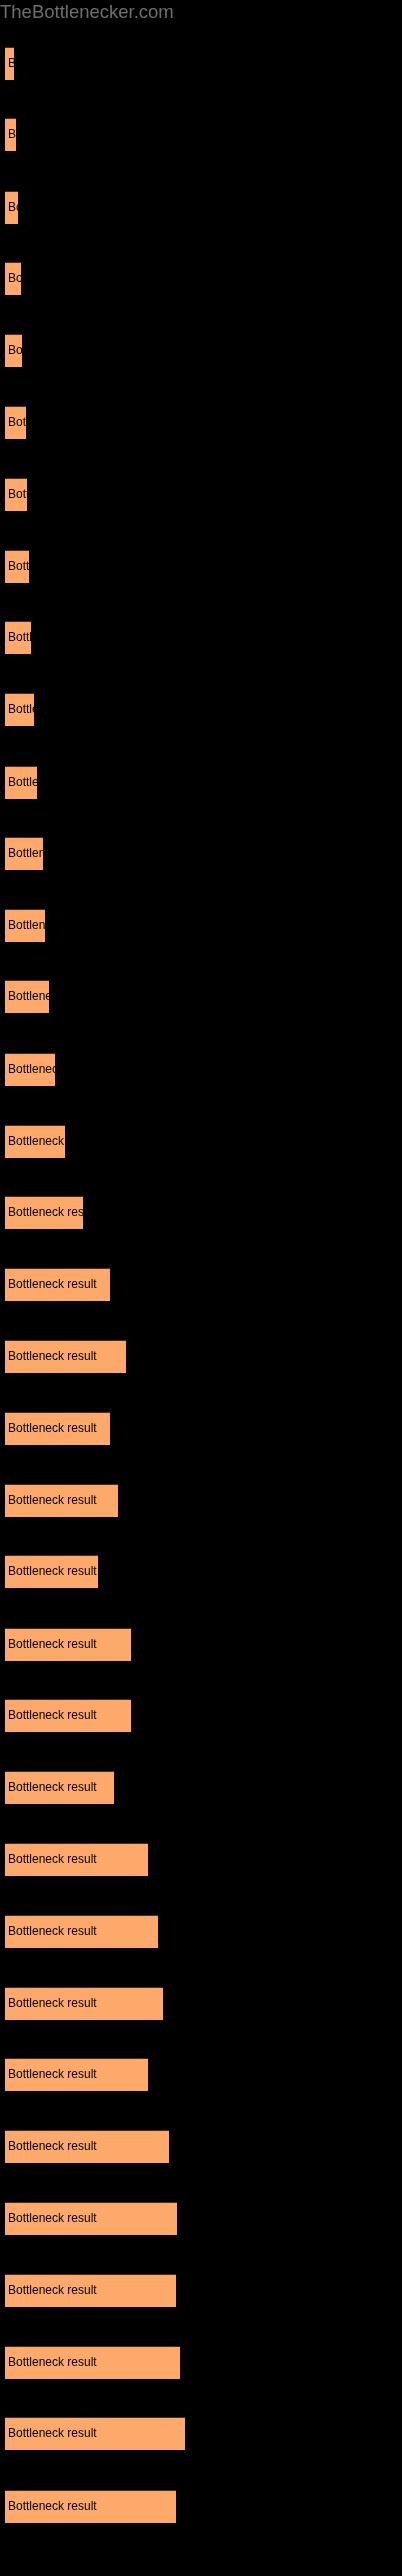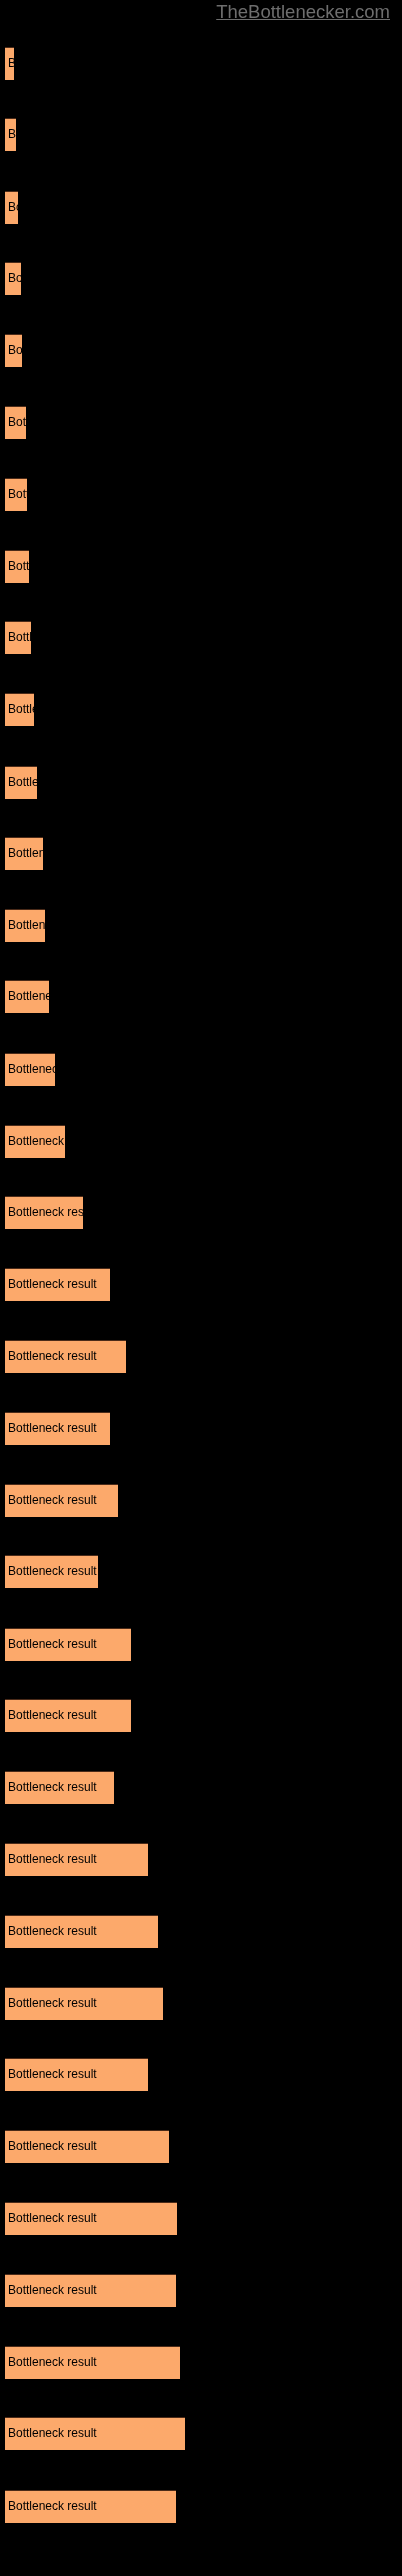--- a/index.html
+++ b/index.html
@@ -14,29 +14,28 @@
     height: 2576px;
     background: #000000;
     overflow: hidden;
     font-family: "Liberation Sans", sans-serif;
   }
   #watermark {
     position: absolute;
     top: 0px;
     left: 0px;
     width: 390px;
-    text-align: right;
+    text-align: left;
     color: #6e6e6e;
     font-family: "Liberation Sans", sans-serif;
     font-size: 18.5px;
     line-height: 24px;
     letter-spacing: 0px;
     white-space: nowrap;
     user-select: none;
-    text-decoration: underline;
   }
   #plot {
     position: absolute;
     left: 0px;
     top: 0px;
     width: 403px;
     height: 2576px;
   }
   .bar-row {
     position: absolute;

